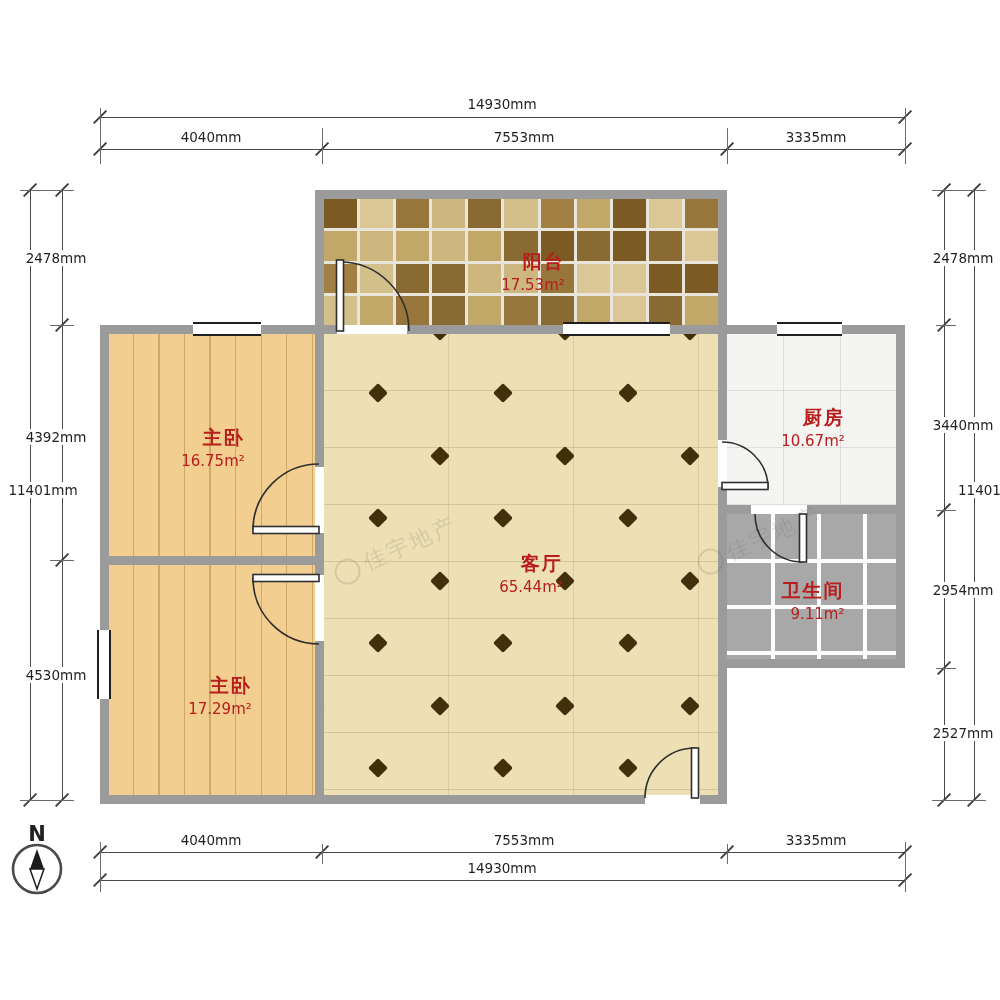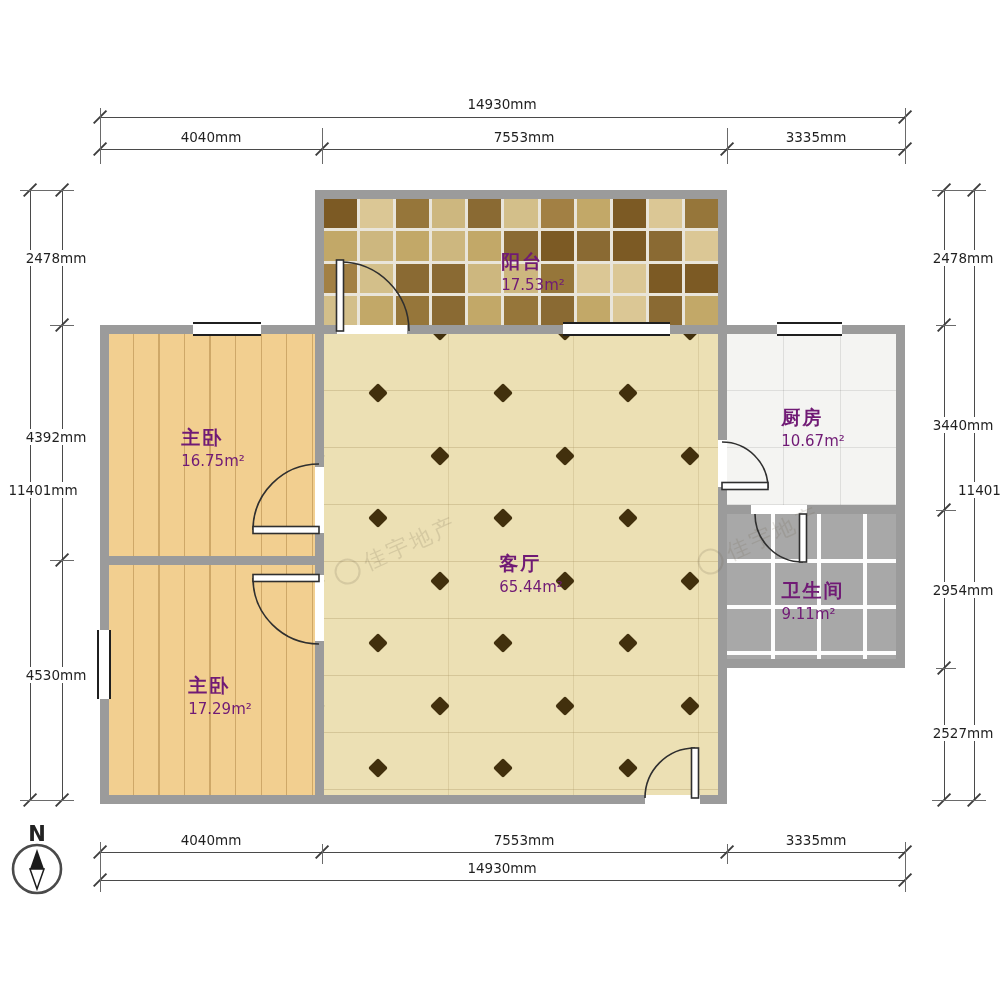--- a/index.html
+++ b/index.html
@@ -25,21 +25,21 @@
     background-position:2px 3px;}
   .floor-balcony{display:grid;grid-template-columns:repeat(11,1fr);grid-auto-rows:1fr;gap:3px;background:#e9e5da}
   .diamond{position:absolute;width:14px;height:14px;background:#42300d;border-radius:2px;
            transform:translate(-50%,-50%) rotate(45deg);z-index:2}
   .dl{position:absolute;background:#4a4a4a;z-index:2}
   .ext{position:absolute;background:#6a6a6a;z-index:2}
   .tick{position:absolute;width:18px;height:1.8px;background:#3c3c3c;transform:rotate(-45deg);z-index:2}
   .dim-label{position:absolute;font-size:13.5px;color:#1f1f1f;background:#fff;padding:0 2px;
              transform:translate(-50%,-50%);white-space:nowrap;z-index:6}
   .dim-label.left-anchor{transform:translate(0,-50%)}
-  .room-label{position:absolute;transform:translateX(-50%);text-align:left;z-index:6;color:#701a75}
+  .room-label{position:absolute;transform:translateX(-50%);text-align:right;z-index:6;color:#b91c1c}
   .rname{font-size:19px;font-weight:bold;letter-spacing:2px}
   .rarea{font-size:15px;margin-top:1px}
   .wm{position:absolute;transform:rotate(-24deg);color:rgba(110,100,80,.18);font-size:22px;
       letter-spacing:3px;z-index:4;display:flex;align-items:center;gap:6px;white-space:nowrap}
   .wm-logo{width:22px;height:22px;border:2px solid rgba(110,100,80,.18);border-radius:50%;flex:0 0 auto}
   .doors{position:absolute;left:0;top:0;z-index:5;pointer-events:none}
   .compass-n{position:absolute;font-size:21px;font-weight:600;color:#222;transform:translateX(-50%);z-index:6}
 </style>
 </head>
 <body>

